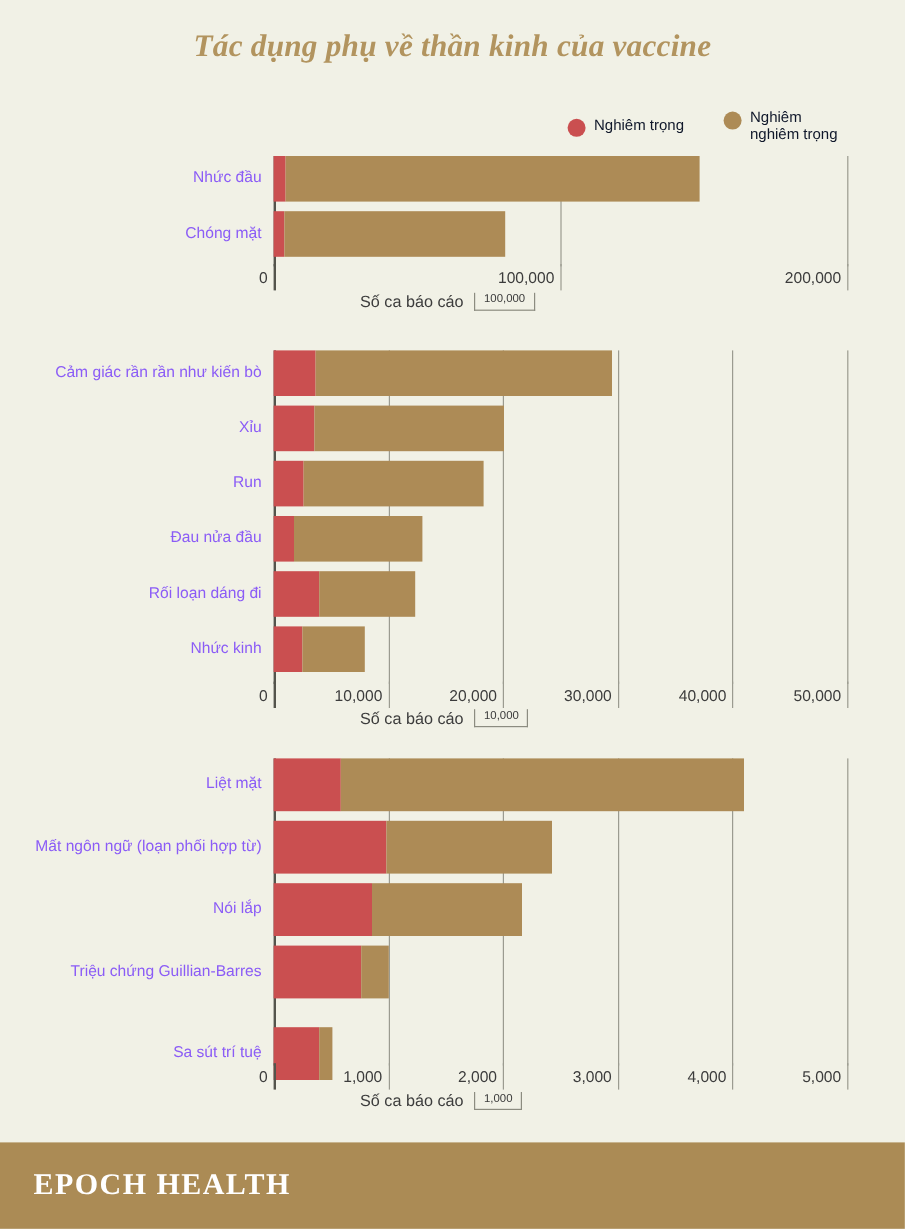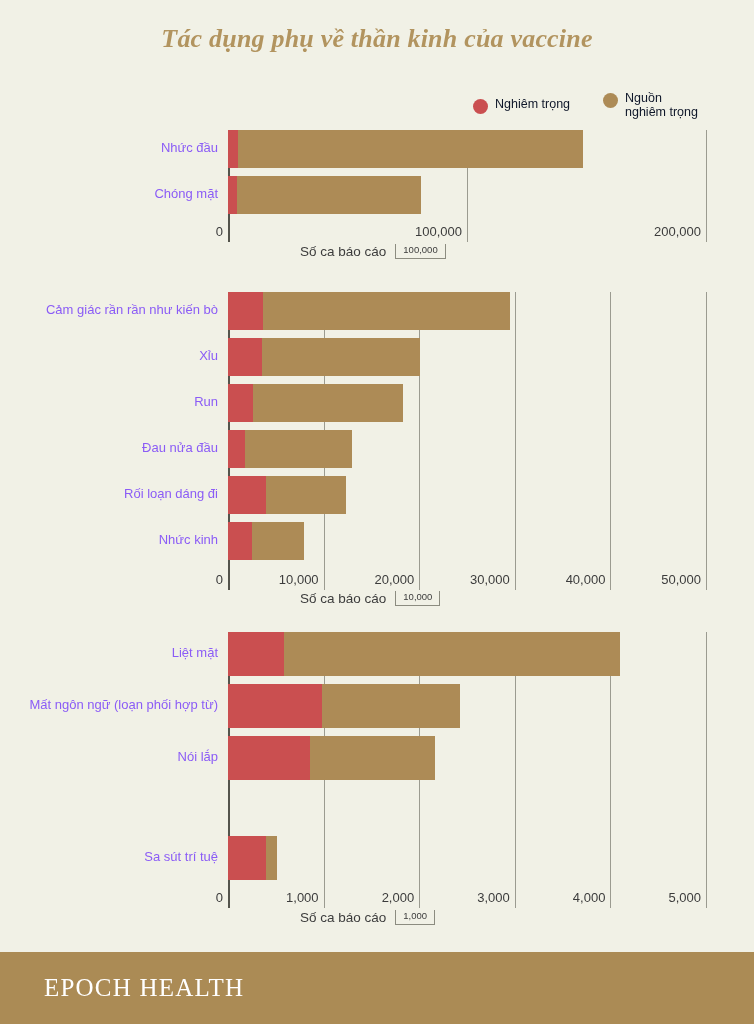--- a/index.html
+++ b/index.html
@@ -74,40 +74,40 @@
 
   
   .footer{
     position:absolute;left:0;bottom:0;width:754px;height:72px;
     background:#ab8b55;display:flex;align-items:center;justify-content:space-between;
     padding:0 28px;box-sizing:border-box;
   }
   .source{color:#fdfcf6;font-size:14.5px;font-weight:700;}
   .brand{
     color:#ffffff;font-family:"Liberation Serif", serif;font-size:25px;
-    letter-spacing:1.2px;font-weight:400;margin-left:16px;
+    letter-spacing:1.2px;font-weight:700;
   }
 </style>
 </head>
 <body>
 
 <div class="page">
 
   <div class="title">
     <span>Tác dụng phụ về thần kinh của vaccine</span>
   </div>
 
   <div class="legend">
     <div class="legend-item sev">
       <span class="dot red"></span>
       <span class="legend-label">Nghiêm trọng</span>
     </div>
     <div class="legend-item nonsev">
       <span class="dot tan"></span>
-      <span class="legend-label">Nguồn
+      <span class="legend-label">Nghiêm
 nghiêm trọng</span>
     </div>
   </div>
 
   <div class="panel" id="panel0" style="top:126px;height:130px;">
       <div class="plot" style="width: 478px; height: 92px; top: 4px;">
         <div class="grid-line" style="left: 239px;"></div>
         <div class="grid-line" style="left: 478px;"></div>
         <div class="axis-line"></div>
       </div>
@@ -209,21 +209,26 @@
       <div class="row" style="top: 56px; height: 44px;">
         <div class="rowlabel" style="right: 536px; top: 13px;">Mất ngôn ngữ (loạn phối hợp từ)</div>
         <div class="bar red" style="left: 228px; width: 93.688px;"></div>
         <div class="bar tan" style="left: 321.688px; width: 138.62px;"></div>
       </div>
       <div class="row" style="top: 108px; height: 44px;">
         <div class="rowlabel" style="right: 536px; top: 13px;">Nói lắp</div>
         <div class="bar red" style="left: 228px; width: 82.216px;"></div>
         <div class="bar tan" style="left: 310.216px; width: 125.236px;"></div>
       </div>
-      <div class="row" style="top: 208px; height: 44px;">
+      <div class="row" style="top: 160px; height: 44px;">
+        <div class="rowlabel" style="right: 536px; top: 13px;">Triệu chứng Guillian-Barres</div>
+        <div class="bar red" style="left: 228px; width: 72.656px;"></div>
+        <div class="bar tan" style="left: 300.656px; width: 22.944px;"></div>
+      </div>
+      <div class="row" style="top: 228px; height: 44px;">
         <div class="rowlabel" style="right: 536px; top: 13px;">Sa sút trí tuệ</div>
         <div class="bar red" style="left: 228px; width: 38.24px;"></div>
         <div class="bar tan" style="left: 266.24px; width: 10.516px;"></div>
       </div>
       <div class="xaxis" style="top: 260px;">
         <div class="tick-mark" style="left: 228px; top: -2px; height: 22px; background: rgb(84, 84, 76); width: 2px;"></div>
         <div class="tick zero" style="left: 223px; top: 2px;">0</div>
         <div class="tick-mark" style="left: 323.6px; top: -2px; height: 22px; background: rgb(155, 155, 144);"></div>
         <div class="tick" style="left: 318.6px; top: 2px;">1,000</div>
         <div class="tick-mark" style="left: 419.2px; top: -2px; height: 22px; background: rgb(155, 155, 144);"></div>

